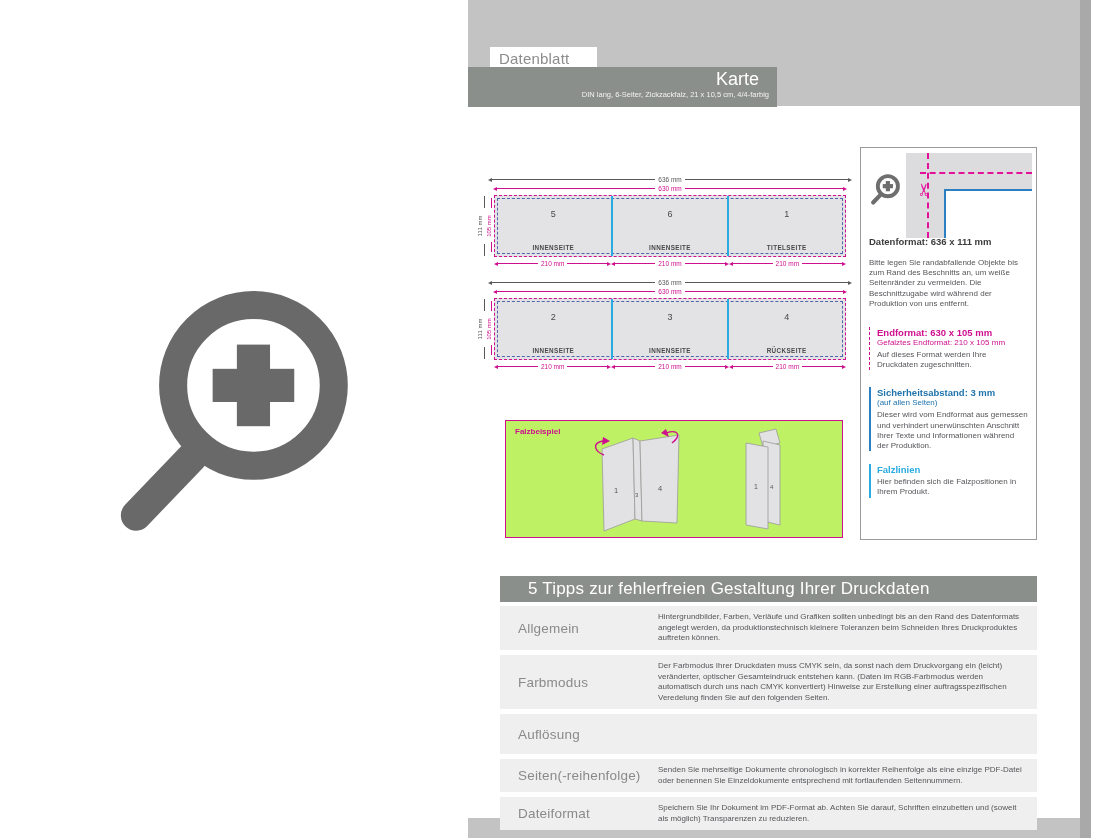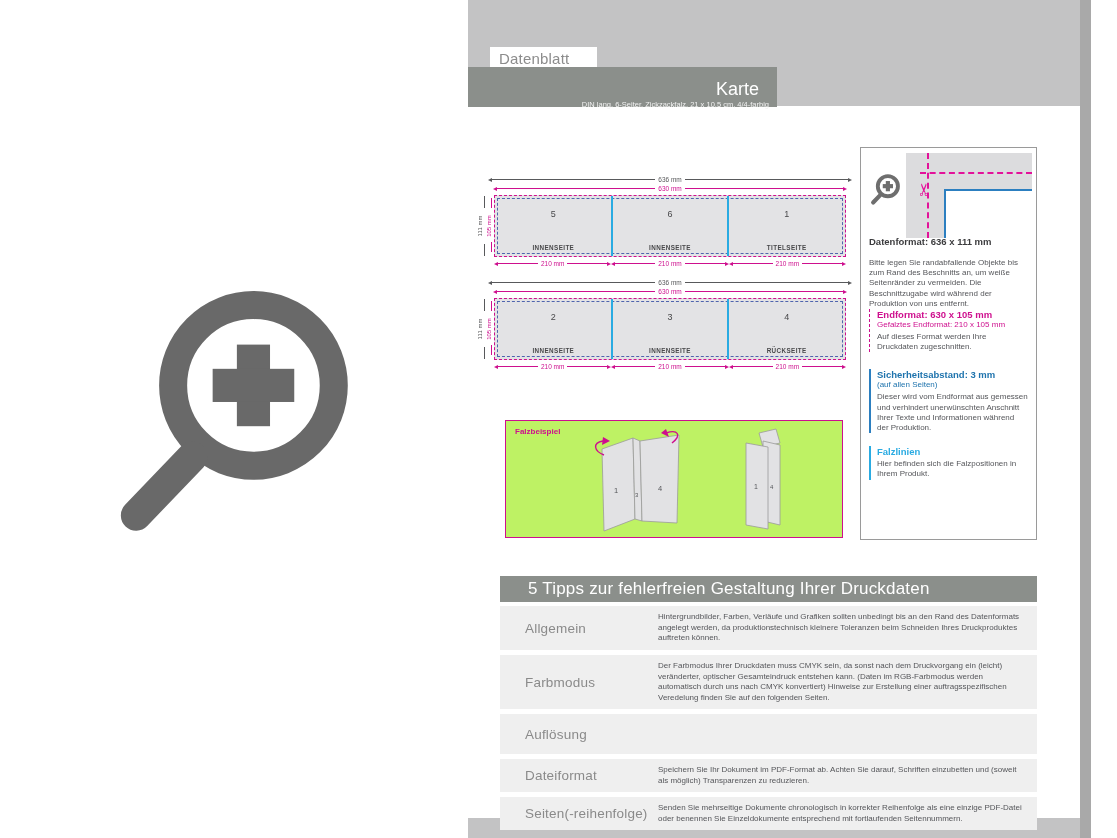--- a/index.html
+++ b/index.html
@@ -15,21 +15,21 @@
   .page { position:absolute; left:468px; top:0; width:612px; height:838px; background:#ffffff; }
   .edge-shadow { position:absolute; left:1080px; top:0; width:11px; height:838px; background:#a9a9a9; }
 
   .band-top { position:absolute; left:0; top:0; width:100%; height:106px; background:#c3c3c4; }
   .band-bottom { position:absolute; left:0; top:818px; width:100%; height:20px; background:#c3c3c4; }
 
   .tab { position:absolute; left:22px; top:47px; width:107px; height:23px; background:#ffffff;
          color:#8c8c8c; font-size:15px; padding:3px 0 0 9px; letter-spacing:.2px; }
   .titlebar { position:absolute; left:0; top:67px; width:309px; height:40px; background:#8b8f8b;
               display:flex; flex-direction:column; align-items:flex-end; }
-  .product { color:#ffffff; font-size:18px; margin:12px 18px 0 0; line-height:20px; }
+  .product { color:#ffffff; font-size:18px; margin:2px 18px 0 0; line-height:20px; }
   .subtitle { color:#f2f2f2; font-size:7.5px; margin:1px 8px 0 0; }
 
   
   .diagram { position:absolute; left:16px; width:372px; height:100px; }
   .d1 { top:176px; } .d2 { top:279px; }
 
   .hdim { display:flex; align-items:center; font-size:6.5px; }
   .hdim .ln { flex:1; height:1px; background:currentColor; }
   .hdim .dlabel { padding:0 3px; white-space:nowrap; }
   .ah { width:0; height:0; border-top:2.5px solid transparent; border-bottom:2.5px solid transparent; }
@@ -78,34 +78,34 @@
                    background:#ffffff; border-top:2px solid #2c7fc0; border-left:2px solid #2c7fc0; }
   .corner .scissors { position:absolute; left:11px; top:26px; color:#e3119a; font-size:17px;
                       transform:rotate(-90deg); }
 
   .sec { margin:0 8px 0 8px; padding-left:0; }
   .sec .h { font-size:9.5px; font-weight:bold; line-height:11px; }
   .sec .sh { font-size:8px; font-weight:normal; line-height:10px; }
   .sec p { font-size:8px; color:#55565a; line-height:10.2px; margin-top:2px; }
   .sec.s0 .h { color:#3c3c3e; }
   .sec.s0 .gap { height:9px; }
-  .sec.s1 { margin-top:0; border-left:1px dashed #ce0f8e; padding-left:7px; }
+  .sec.s1 { margin-top:18px; border-left:1px dashed #ce0f8e; padding-left:7px; }
   .sec.s1 .h, .sec.s1 .sh { color:#ce0f8e; }
   .sec.s2 { margin-top:17px; border-left:2px solid #2c7fc0; padding-left:6px; }
   .sec.s2 .h, .sec.s2 .sh { color:#1e73ad; }
   .sec.s3 { margin-top:13px; border-left:2px solid #2aabe2; padding-left:6px; }
   .sec.s3 .h { color:#2aabe2; }
 
   
   .tips-header { position:absolute; left:32px; top:576px; width:537px; height:26px;
                  background:#8b8f8b; color:#ffffff; font-size:17px; line-height:26px;
                  padding-left:28px; letter-spacing:.2px; }
   .tips { position:absolute; left:32px; top:606px; width:537px; }
   .tip-row { display:flex; background:#efefef; margin-bottom:5px; }
-  .tip-label { width:150px; padding-left:25px; display:flex; align-items:center;
+  .tip-label { width:150px; padding-left:18px; display:flex; align-items:center;
                font-size:13.5px; color:#8a8a8a; letter-spacing:.2px;text-align:center; }
   .tip-text { flex:1; font-size:8px; color:#55565a; line-height:10.5px;
               padding:6px 12px 6px 8px; display:flex; align-items:flex-start; }
   .tip-text span { max-width:372px; display:block; }
   .r0 { min-height:44px; } .r1 { min-height:48px; } .r2 { min-height:40px; }
   .r3 { min-height:30px; } .r4 { min-height:30px; }
 </style>
 </head>
 <body>
 
@@ -341,29 +341,29 @@
       </div>
       <div class="tip-row r1">
         <div class="tip-label">Farbmodus</div>
         <div class="tip-text">
             <span>Der Farbmodus Ihrer Druckdaten muss CMYK sein, da sonst nach dem Druckvorgang ein (leicht) veränderter, optischer Gesamteindruck entstehen kann. (Daten im RGB-Farbmodus werden automatisch durch uns nach CMYK konvertiert) Hinweise zur Erstellung einer auftragsspezifischen Veredelung finden Sie auf den folgenden Seiten.</span>
           </div>
       </div>
       <div class="tip-row r2">
         <div class="tip-label">Auflösung</div>
       </div>
+      <div class="tip-row r4">
+        <div class="tip-label">Seiten(-reihenfolge)</div>
+        <div class="tip-text">
+            <span>Senden Sie mehrseitige Dokumente chronologisch in korrekter Reihenfolge als eine einzige PDF-Datei oder benennen Sie Einzeldokumente entsprechend mit fortlaufenden Seitennummern.</span>
+          </div>
+      </div>
       <div class="tip-row r3">
         <div class="tip-label">Dateiformat</div>
         <div class="tip-text">
             <span>Speichern Sie Ihr Dokument im PDF-Format ab. Achten Sie darauf, Schriften einzubetten und (soweit als möglich) Transparenzen zu reduzieren.</span>
           </div>
       </div>
-      <div class="tip-row r4">
-        <div class="tip-label">Seiten(-reihenfolge)</div>
-        <div class="tip-text">
-            <span>Senden Sie mehrseitige Dokumente chronologisch in korrekter Reihenfolge als eine einzige PDF-Datei oder benennen Sie Einzeldokumente entsprechend mit fortlaufenden Seitennummern.</span>
-          </div>
-      </div>
     </div>
   </div>
 
   <div class="edge-shadow"></div>
 </div>
 
 </body></html>

